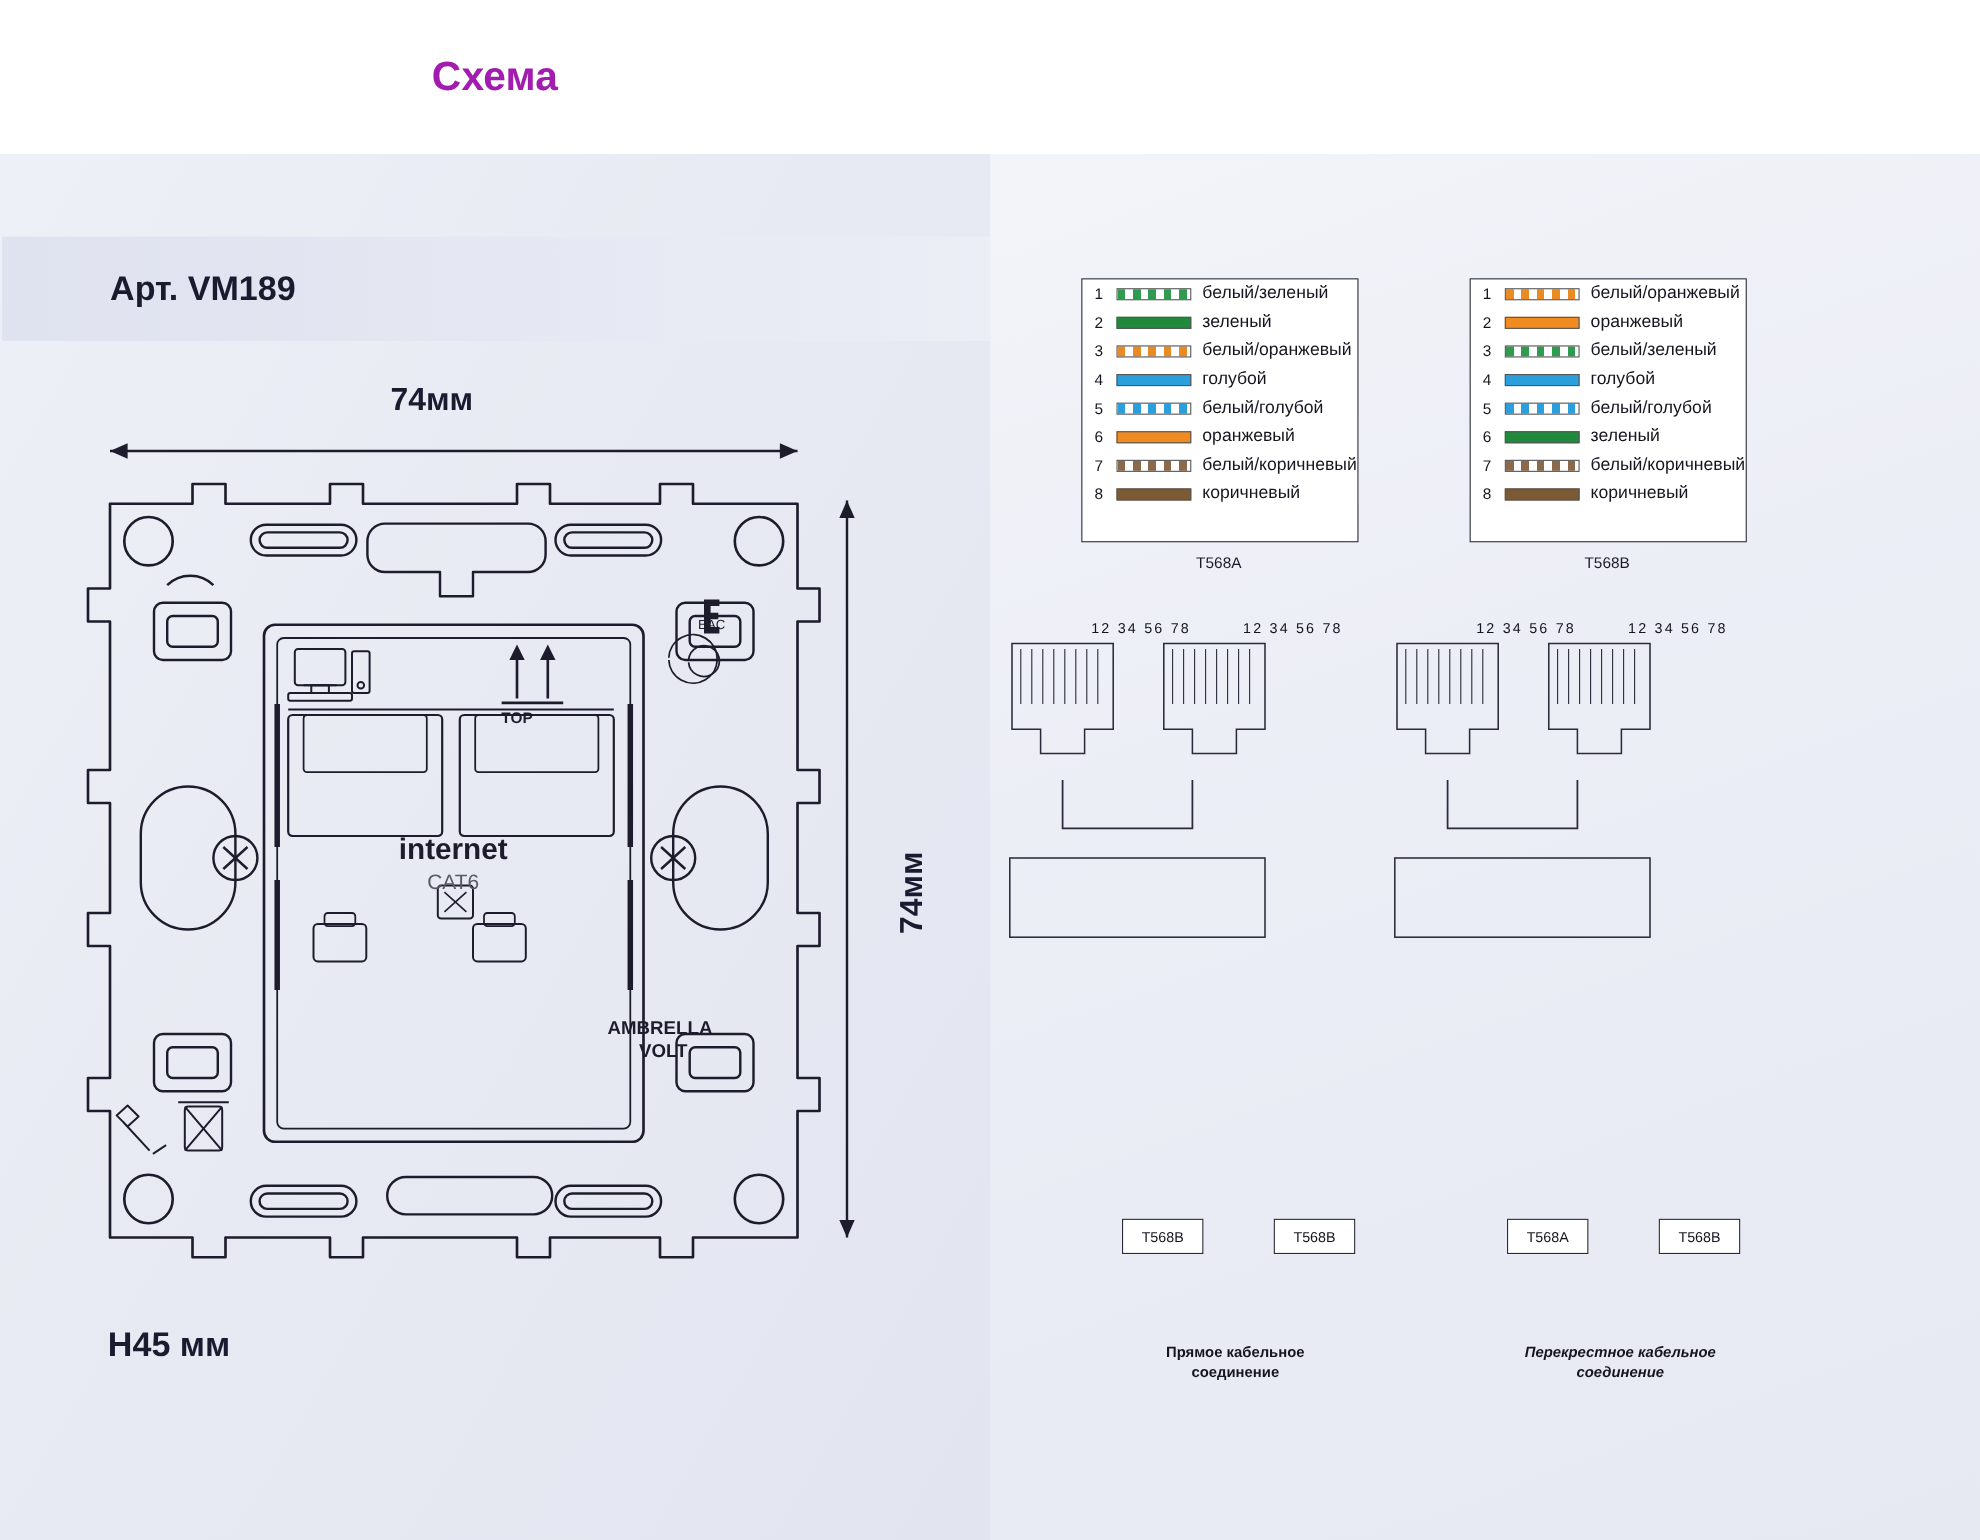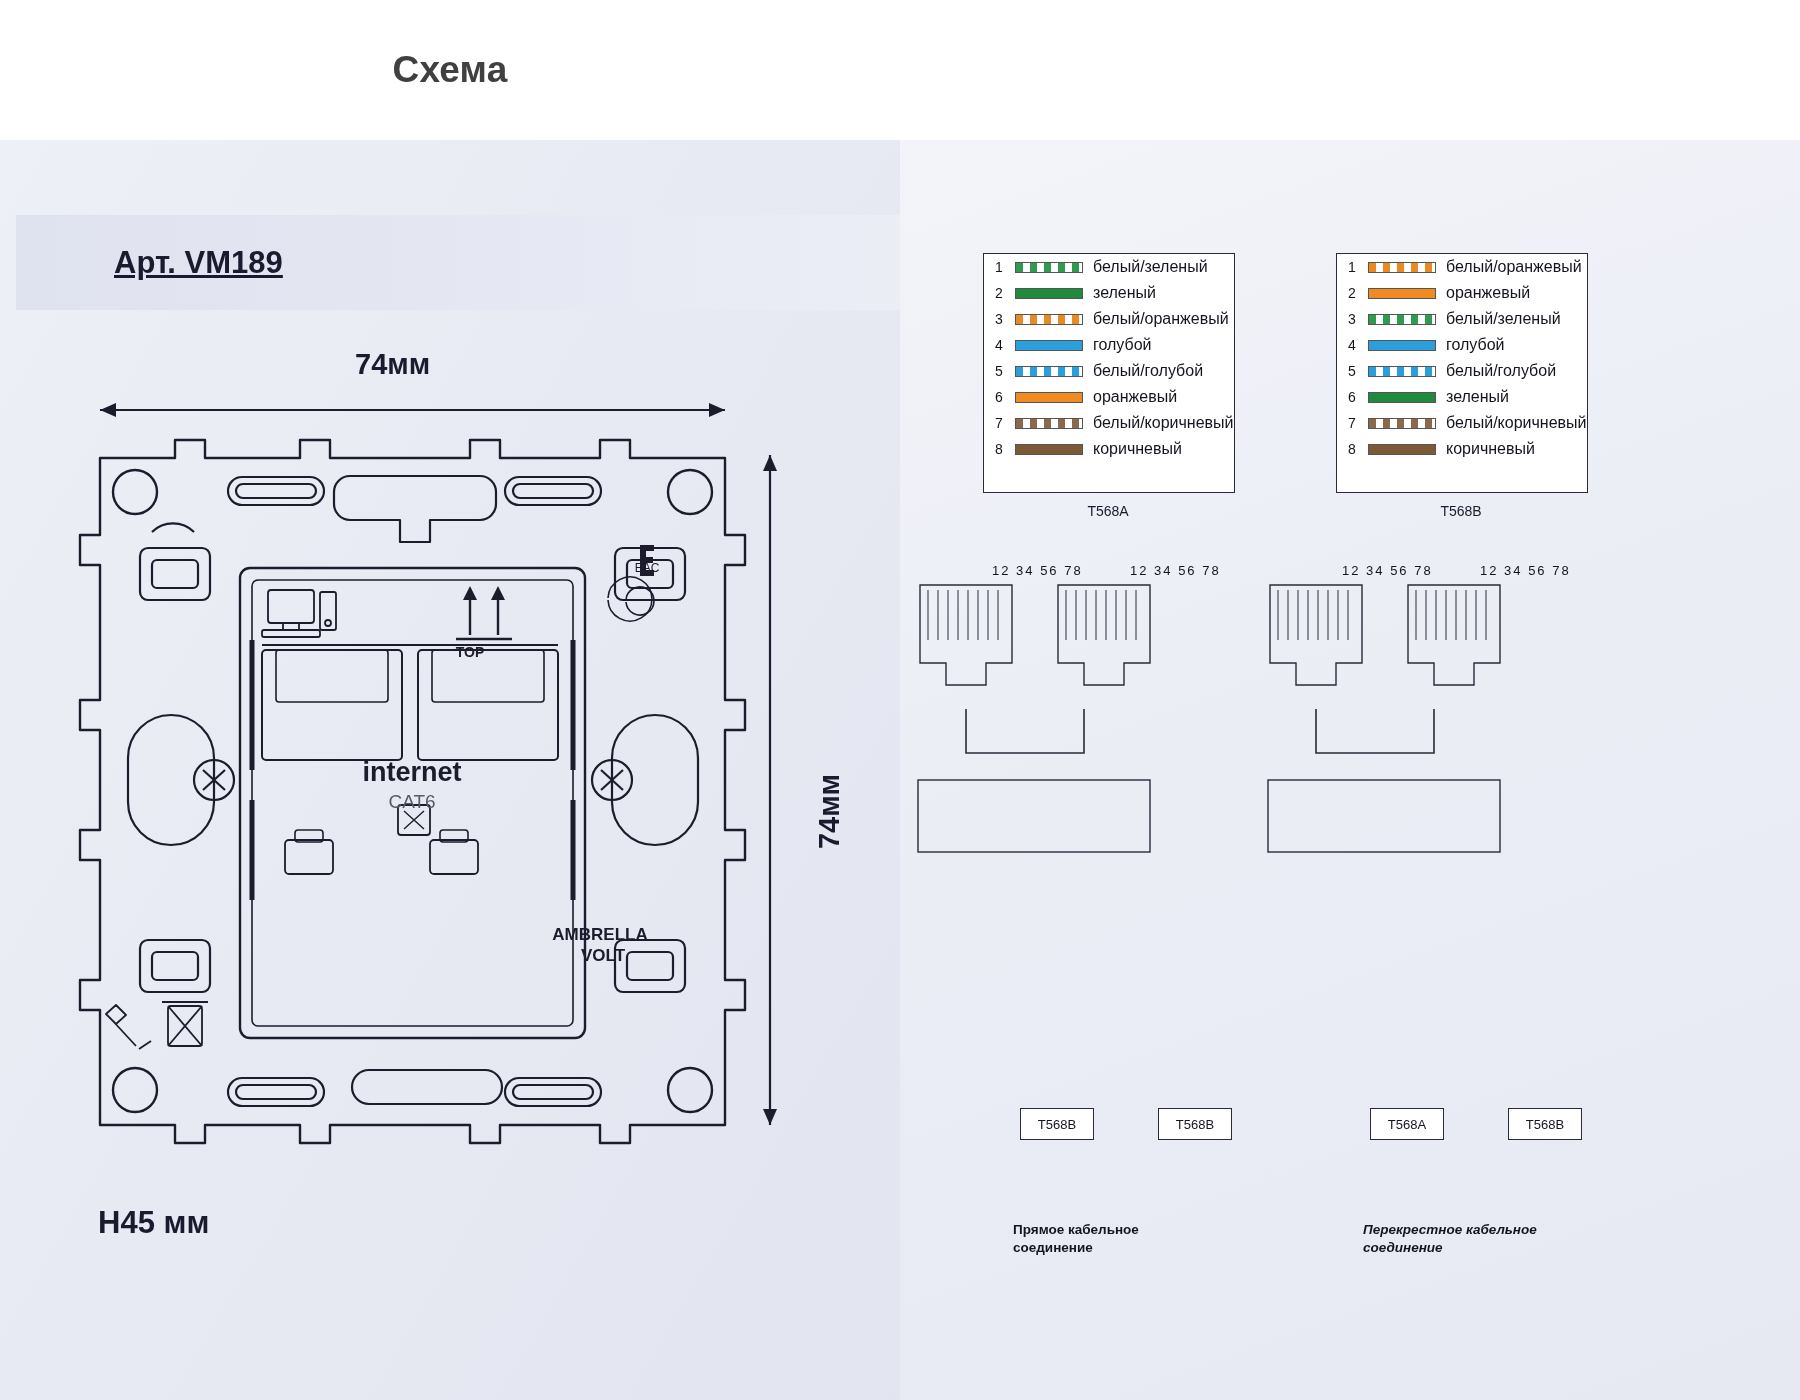--- a/index.html
+++ b/index.html
@@ -33,45 +33,44 @@
     height: 140px;
     display: flex;
     align-items: center;
     justify-content: center;
   }
   .header-left { left: 0; width: 900px; }
   .header-right { left: 900px; width: 900px; }
   .header-title {
     font-size: 37px;
     font-weight: bold;
-    color: #404040;
+    color: #a21caf;
     letter-spacing: 0.2px;
   }
 
   
   .panel-left {
     position: absolute;
     top: 140px; left: 0;
     width: 900px; height: 1260px;
     background: linear-gradient(120deg, #eef0f7 0%, #e8eaf3 45%, #e2e5f0 100%);
   }
   .panel-right {
     position: absolute;
     top: 140px; left: 900px;
     width: 900px; height: 1260px;
     background: linear-gradient(160deg, #f3f4f9 0%, #eceef6 40%, #e6e9f2 100%);
   }
   .art-band {
     position: absolute;
-    top: 75px; left: 16px;
+    top: 75px; left: 2px;
     width: 900px; height: 95px;
     background: linear-gradient(90deg, #dfe2ef 0%, #e6e8f3 60%, #eceef6 100%);
     display: flex;
     align-items: center;
-    text-decoration: underline;
   }
   .art-label {
     margin-left: 98px;
     font-size: 31px;
     font-weight: bold;
     color: #1b1b30;
   }
   .h45 {
     position: absolute;
     left: 98px; top: 1065px;
@@ -158,21 +157,21 @@
     align-items: center;
     justify-content: center;
     font-size: 13px;
     color: #15151f;
   }
   .cable-caption {
     position: absolute;
     font-size: 13.5px;
     font-weight: bold;
     color: #15151f;
-    text-align: left;
+    text-align: center;
     line-height: 1.35;
     width: 220px;
   }
 </style>
 </head>
 <body>
 
 <div class="page">
 
   <div class="header-row">

